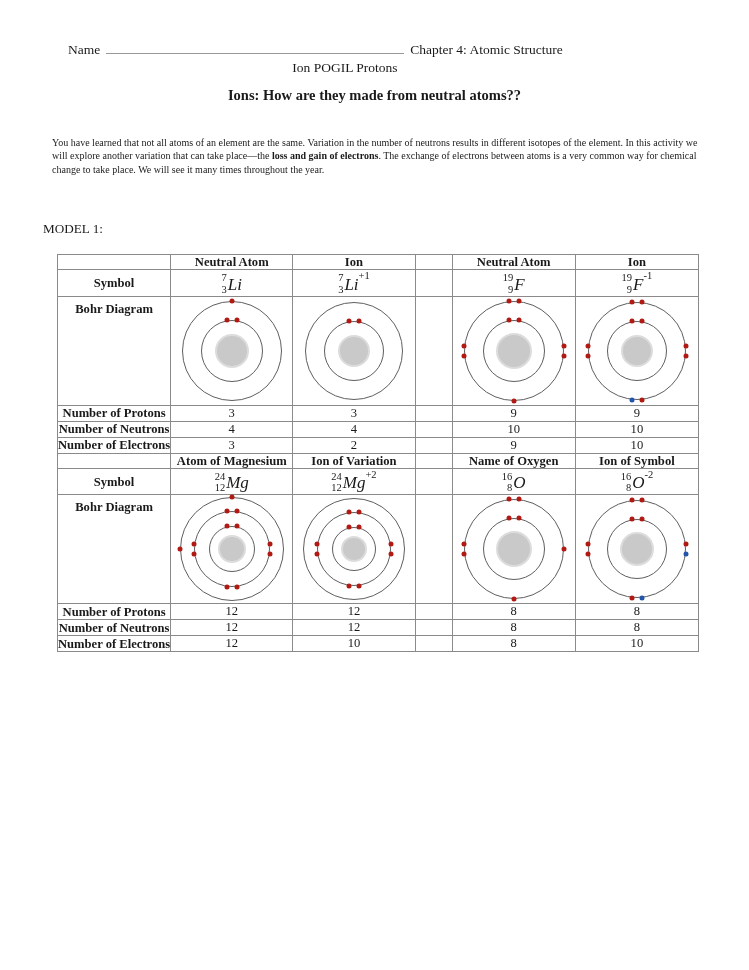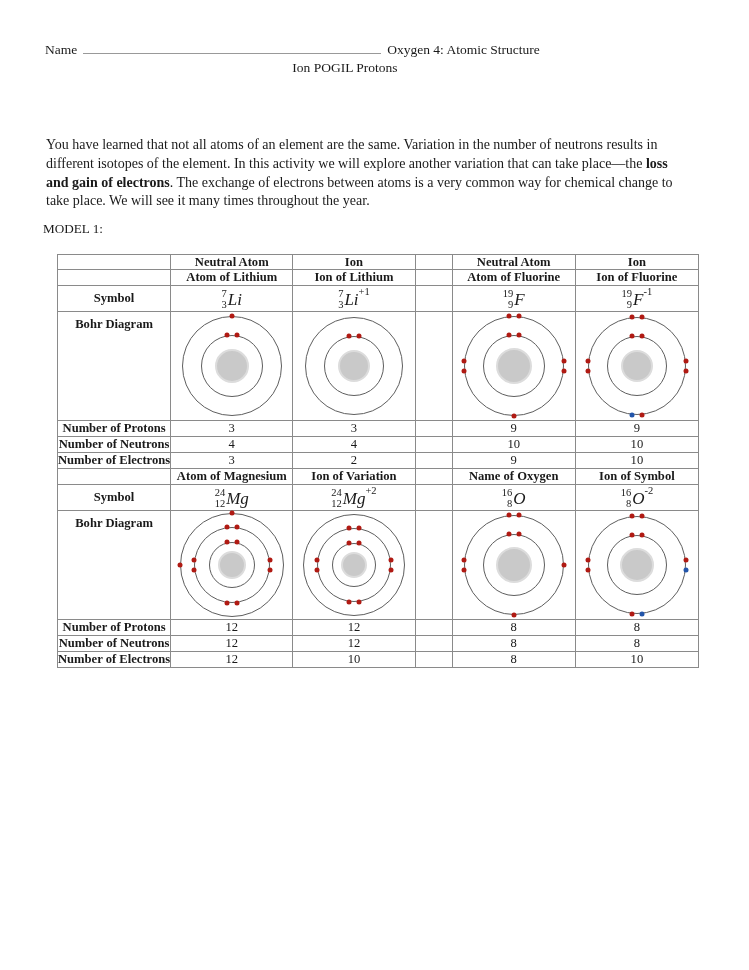--- a/index.html
+++ b/index.html
@@ -26,21 +26,21 @@
     position: absolute;
     left: 45px;
     top: 42px;
     width: 660px;
     font-size: 13.5px;
   }
   .hdr-row1 {
     display: flex;
     align-items: baseline;
   }
-  .hdr-name { white-space: nowrap; }
+  .hdr-name { white-space: nowrap; margin-left: 23px; }
   .name-rule {
     display: inline-block;
     width: 298px;
     border-bottom: 1px solid #999;
     height: 11px;
     margin: 0 6px;
   }
   .hdr-chapter { white-space: nowrap; }
   .hdr-row2 {
     text-align: center;
@@ -53,24 +53,24 @@
     left: 0;
     right: 0;
     top: 87px;
     text-align: center;
     font-size: 14.5px;
     font-weight: bold;
   }
 
   .intro {
     position: absolute;
-    left: 46px;
+    left: 52px;
     top: 136px;
     width: 646px;
-    font-size: 14px;
+    font-size: 10px;
     line-height: 1.34;
     text-align: left;
   }
   .intro b { font-weight: bold; }
 
   .model-label {
     position: absolute;
     left: 43px;
     top: 221px;
     font-size: 13.2px;
@@ -182,25 +182,26 @@
 </style>
 </head>
 <body>
 
 <div class="page">
 
   <div class="hdr">
     <div class="hdr-row1">
       <span class="hdr-name">Name</span>
       <span class="name-rule"></span>
-      <span class="hdr-chapter">Oxygen 4: Atomic Structure</span>
+      <span class="hdr-chapter">Chapter 4: Atomic Structure</span>
     </div>
     <div class="hdr-row2">Ion POGIL Protons</div>
   </div>
 
+  <div class="title">Ions: How are they made from neutral atoms??</div>
 
   <div class="intro">
     <span>You have learned that not all atoms of an element are the same. Variation in the number of neutrons results in different isotopes of the element. In this activity we will explore another variation that can take place—the </span><b>loss and gain of electrons</b><span>. The exchange of electrons between atoms is a very common way for chemical change to take place. We will see it many times throughout the year.</span>
   </div>
 
   <div class="model-label">MODEL 1:</div>
 
   <table class="model">
     <colgroup>
       <col class="c0">
@@ -212,28 +213,20 @@
     </colgroup>
     <tbody>
 
       <tr>
         <td class="blank-corner"></td>
         <td class="hd">Neutral Atom</td>
         <td class="hd">Ion</td>
         <td class="gap"></td>
         <td class="hd">Neutral Atom</td>
         <td class="hd">Ion</td>
-      </tr>
-      <tr>
-        <td></td>
-        <td class="hd">Atom of Lithium</td>
-        <td class="hd">Ion of Lithium</td>
-        <td class="gap"></td>
-        <td class="hd">Atom of Fluorine</td>
-        <td class="hd">Ion of Fluorine</td>
       </tr>
       <tr>
         <td class="lbl">Symbol</td>
         <td>
           <span class="sym">
               <span class="nums">
                 <span>7</span>
                 <span>3</span>
               </span>
               <span class="el">Li</span>

